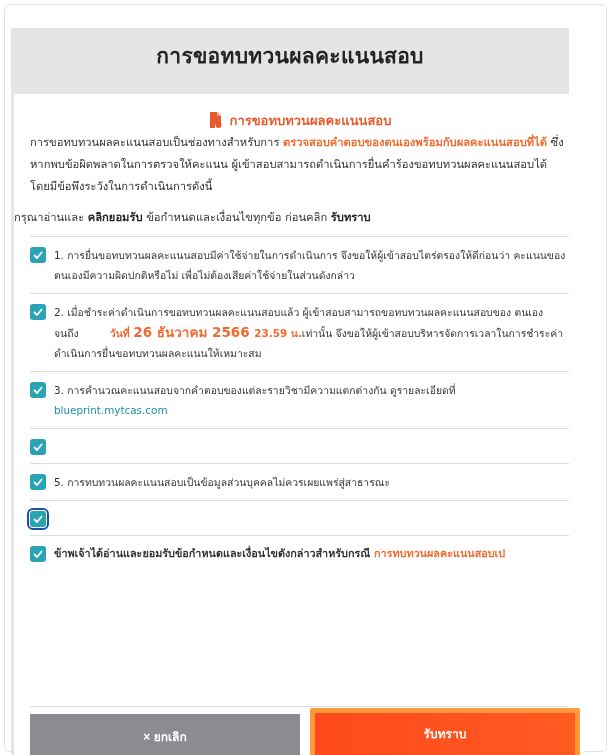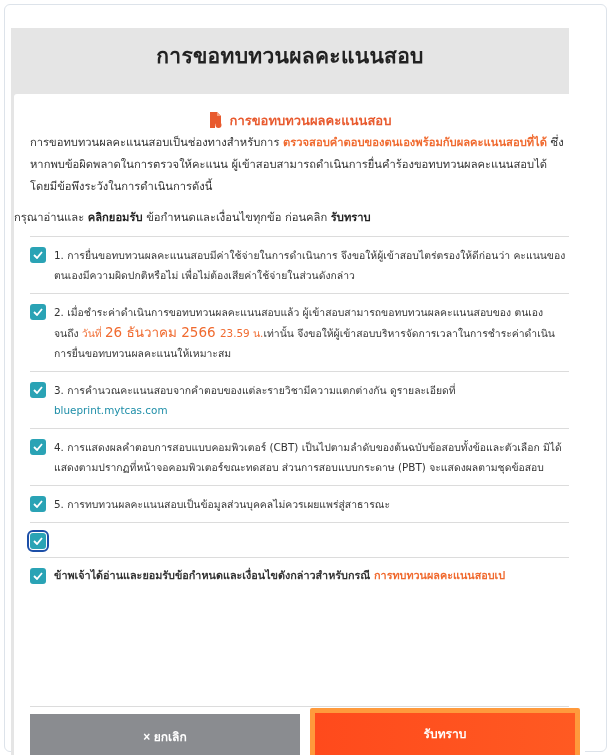--- a/index.html
+++ b/index.html
@@ -43,21 +43,21 @@
     border-top:1px solid #dcdcdc; display:flex; align-items:flex-start;
     padding:8px 0 8px 0;
   }
   .cb {
     flex:0 0 auto; width:16px; height:16px; background:#2aa3b5; border-radius:3px;
     margin-top:2px; margin-right:8px; display:flex; align-items:center; justify-content:center;
     box-sizing:border-box;
   }
   .cb.focus { outline:2px solid #1c4fa8; outline-offset:1px; }
   .txt { font-size:10.4px; line-height:20px; color:#333; }
-  .txt .date { color:#f06a2f; font-weight:normal; }
+  .txt .date { color:#f06a2f; font-weight:bold;margin-left:28px; }
   .txt .date .big { font-size:13.5px; }
   .txt .link { color:#1e8ea8;text-align:center; }
   .txt.bold { font-weight:bold; font-size:10.8px; }
   .txt .hl2 { color:#f06a2f; font-weight:bold; }
   .btnrow {
     position:absolute; left:16px; top:620px; width:554px; height:60px;
   }
   .btn-cancel {
     position:absolute; left:0; top:0; width:270px; height:44px;
     background:#8a8c90; border-radius:0; color:#fff;
@@ -118,21 +118,20 @@
             </svg>
           </div>
         <div class="txt"><span>3. การคำนวณคะแนนสอบจากคำตอบของแต่ละรายวิชามีความแตกต่างกัน ดูรายละเอียดที่ </span><br><a class="link">blueprint.mytcas.com</a></div>
       </div>
       <div class="item">
         <div class="cb">
             <svg width="10" height="8" viewBox="0 0 10 8">
               <path d="M1 4l3 3 5-6" stroke="#fff" stroke-width="1.8" fill="none"></path>
             </svg>
           </div>
-        <div class="txt">4. การแสดงผลคำตอบการสอบแบบคอมพิวเตอร์ (CBT) เป็นไปตามลำดับของต้นฉบับข้อสอบทั้งข้อและตัวเลือก มิได้แสดงตามปรากฏที่หน้าจอคอมพิวเตอร์ขณะทดสอบ ส่วนการสอบแบบกระดาษ (PBT) จะแสดงผลตามชุดข้อสอบ</div>
       </div>
       <div class="item">
         <div class="cb">
             <svg width="10" height="8" viewBox="0 0 10 8">
               <path d="M1 4l3 3 5-6" stroke="#fff" stroke-width="1.8" fill="none"></path>
             </svg>
           </div>
         <div class="txt">5. การทบทวนผลคะแนนสอบเป็นข้อมูลส่วนบุคคลไม่ควรเผยแพร่สู่สาธารณะ</div>
       </div>
       <div class="item">

